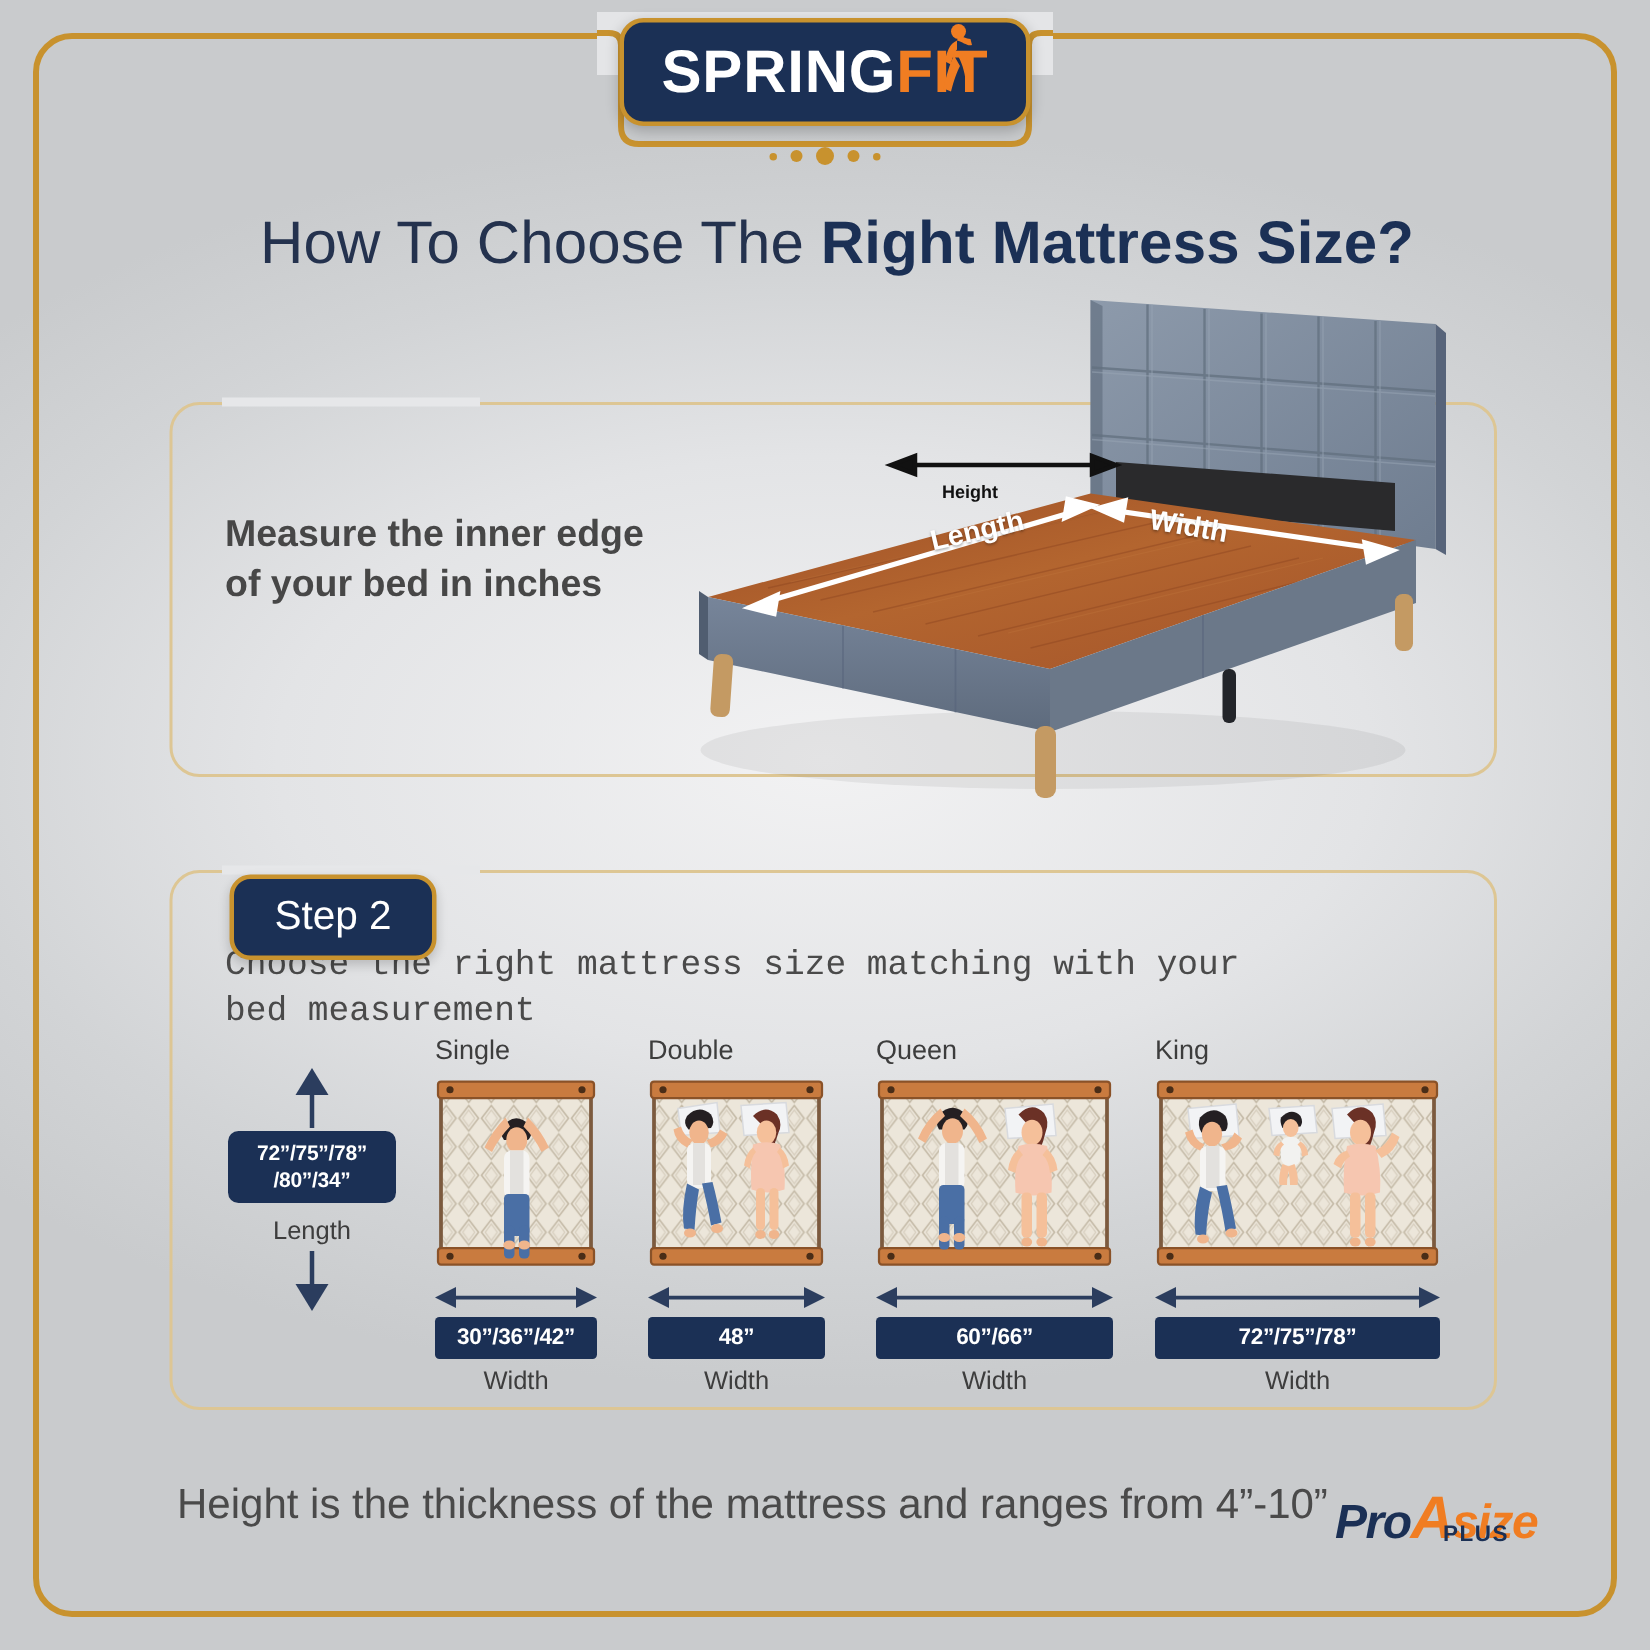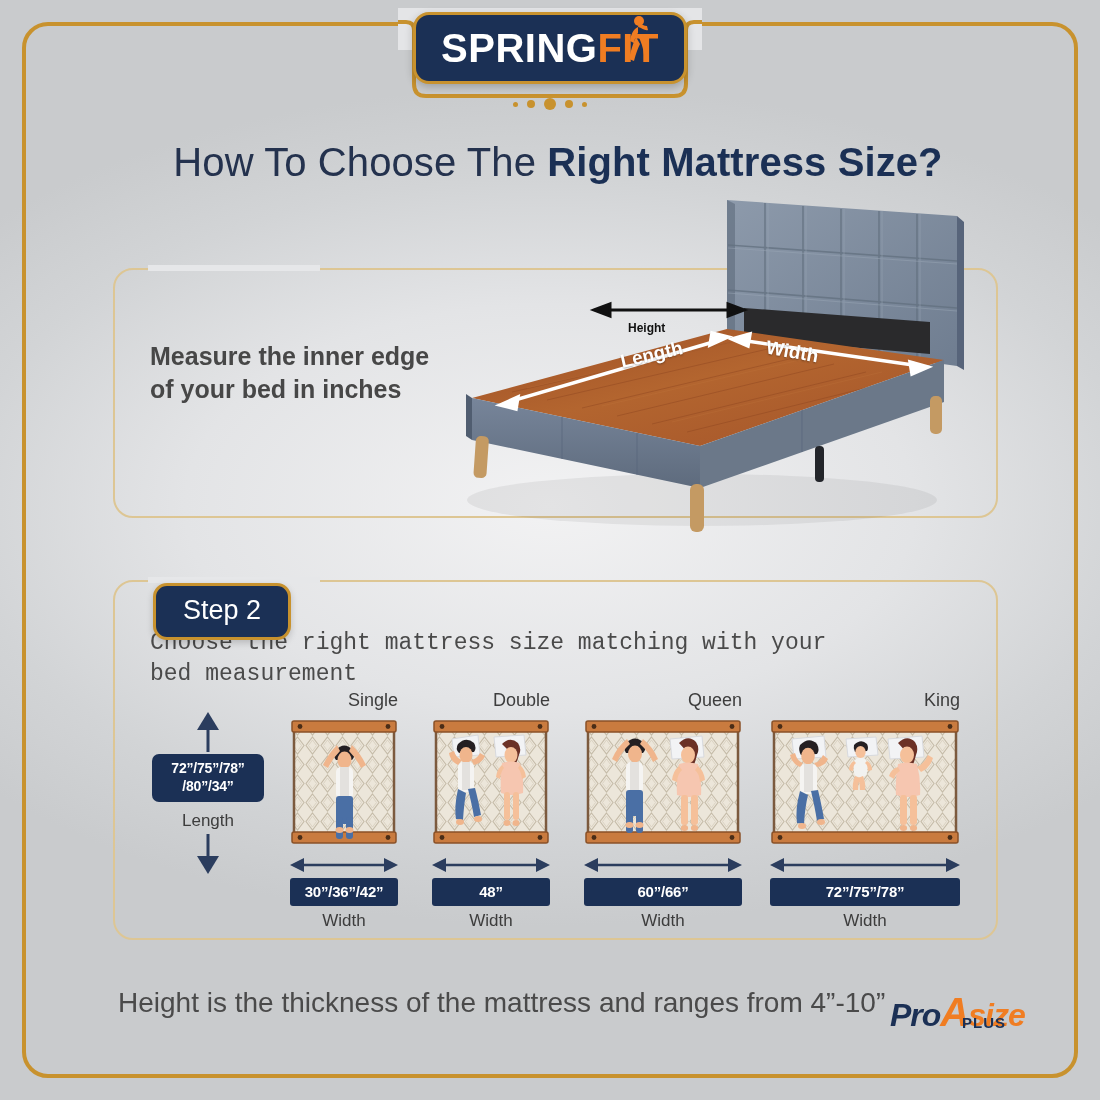--- a/index.html
+++ b/index.html
@@ -198,21 +198,21 @@
   }
 
   
   .mattress-row {
     position: absolute;
     left: 280px; top: 690px;
     width: 680px; height: 250px;
   }
   .mcol { position: absolute; top: 0; }
   .mcol .m-title {
-    text-align: right;
+    text-align: left;
     font-size: 18px; color: #3d3d3d;
     margin-bottom: 6px;
     white-space: nowrap;
   }
   .m-img { position: relative; }
   .m-img svg { display: block; }
 
   .w-arrow { margin-top: 10px; height: 16px; position: relative; }
   .w-arrow svg { display: block; }
 

